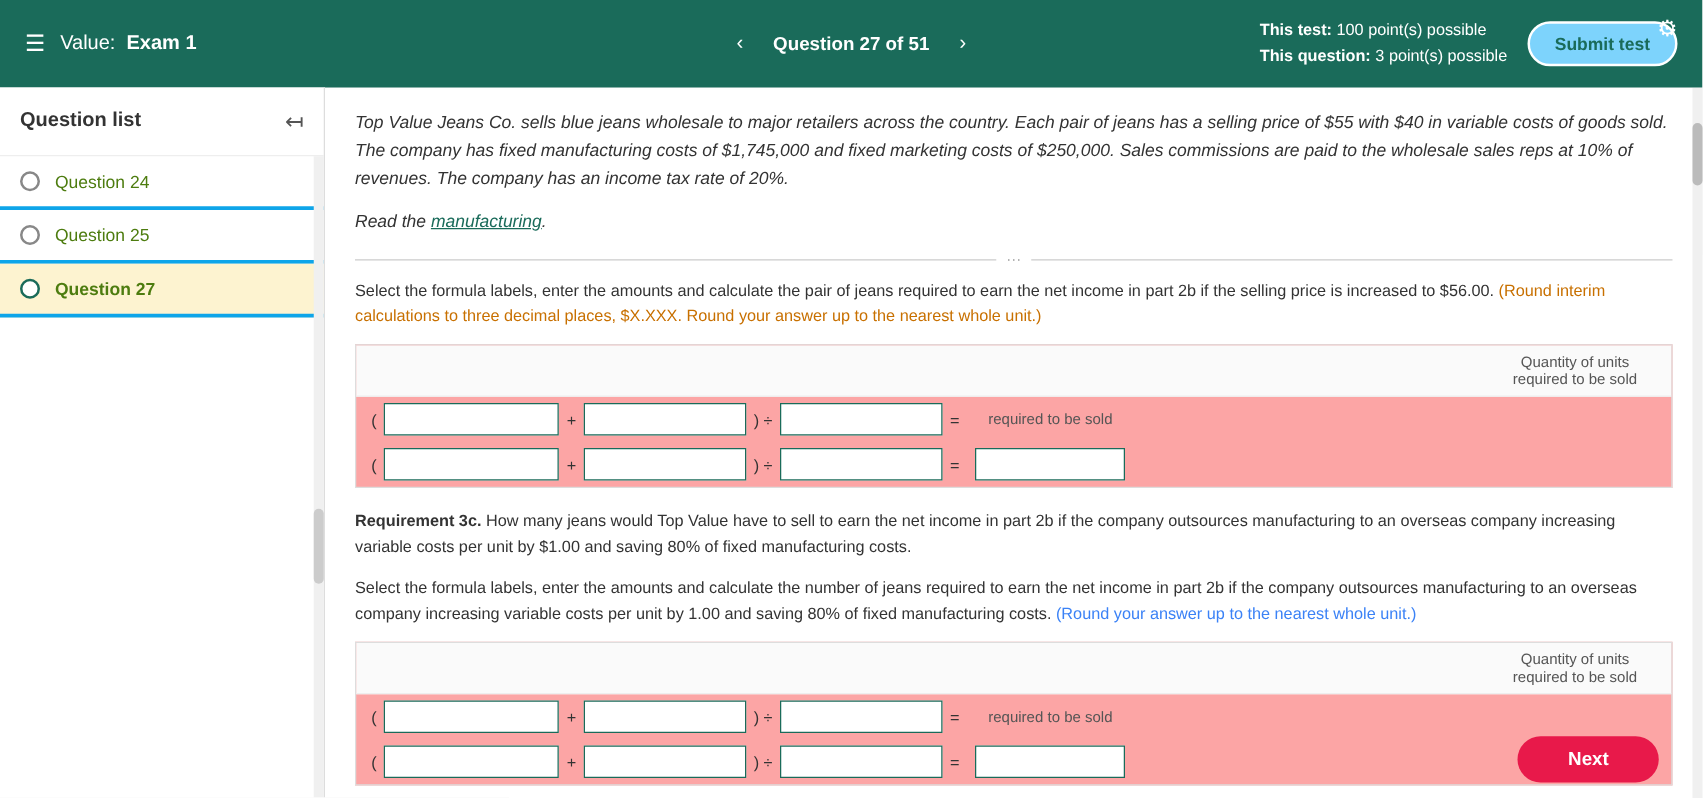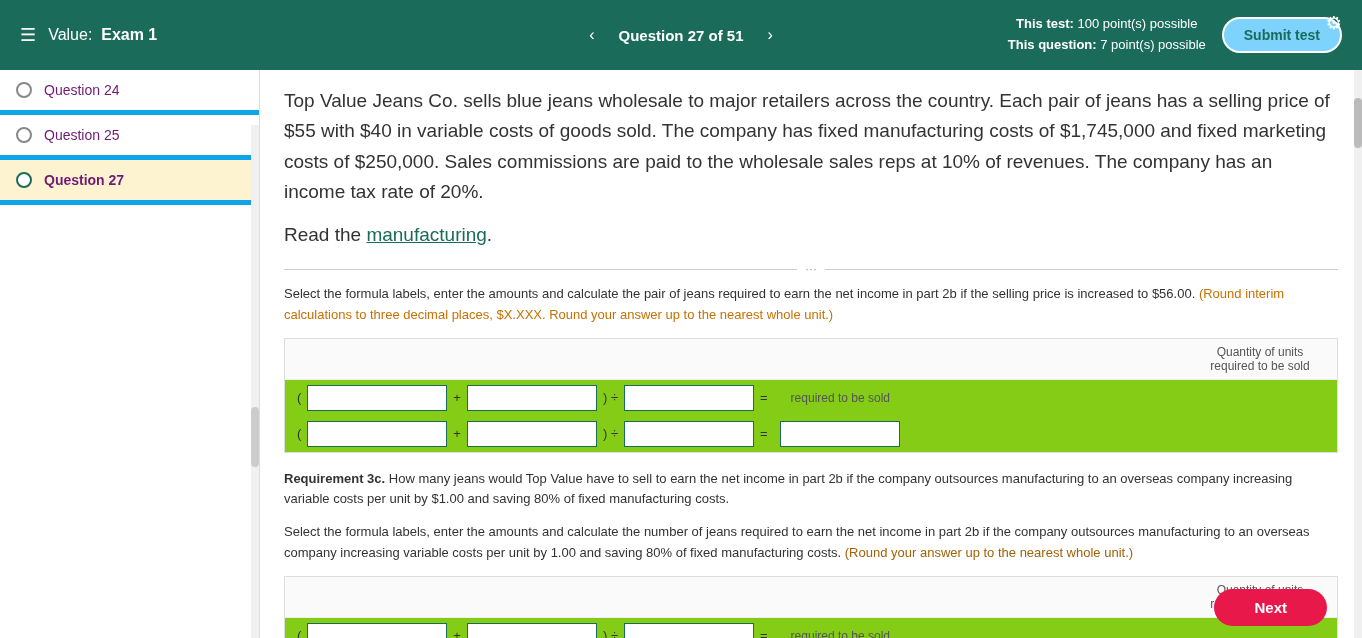--- a/index.html
+++ b/index.html
@@ -45,21 +45,21 @@
       cursor: pointer;
       padding: 4px 8px;
     }
     .nav-right {
       margin-left: auto;
       display: flex;
       align-items: center;
       gap: 16px;
     }
     .nav-points {
-      text-align: center;
+      text-align: left;
       font-size: 13px;
       line-height: 1.6;
     }
     .submit-btn {
       background: #7dd3fc;
       color: #1a6b5a;
       border: 2px solid white;
       border-radius: 20px;
       padding: 8px 20px;
       font-size: 14px;
@@ -109,23 +109,23 @@
     }
     .sidebar-scroll {
       overflow-y: auto;
       height: calc(100% - 55px);
     }
     .sidebar-item {
       display: flex;
       align-items: center;
       padding: 12px 16px;
       cursor: pointer;
-      border-bottom: 5px solid #0ea5e9;
+      border-bottom: 3px solid #0ea5e9;
       font-size: 14px;
-      color: #701a75;
+      color: #4d7c0f;
     }
     .sidebar-item.active {
       background: #fdf3d0;
       font-weight: bold;
     }
     .sidebar-item .radio-circle {
       width: 16px;
       height: 16px;
       border-radius: 50%;
       border: 2px solid #888;
@@ -140,24 +140,25 @@
 
     
     .content-area {
       flex: 1;
       overflow-y: auto;
       padding: 16px 24px;
       position: relative;
     }
 
     .question-text {
-      font-size: 19px;
+      font-size: 14px;
       color: #333;
       line-height: 1.6;
       margin-bottom: 12px;
+      font-style: italic;
     }
     .question-text a {
       color: #1a6b5a;
       text-decoration: underline;
     }
 
     .requirement-text {
       font-size: 13px;
       color: #333;
       line-height: 1.6;
@@ -167,21 +168,21 @@
       color: #c87000;
     }
 
     .requirement-bold {
       font-weight: bold;
       margin-top: 44px;
     }
 
     
     .formula-container {
-      background: #84cc16;
+      background: #fca5a5;
       border: 1px solid #ddd;
       margin-bottom: 16px;
     }
     .formula-row {
       display: flex;
       align-items: center;
       padding: 5px 12px;
       gap: 6px;
       font-size: 13px;
     }
@@ -272,31 +273,35 @@
   </div>
 
   <div class="nav-right">
     <div class="nav-points">
       <div>
         <strong>This test:</strong>
         <span>100 point(s) possible</span>
       </div>
       <div>
         <strong>This question:</strong>
-        <span>7 point(s) possible</span>
+        <span>3 point(s) possible</span>
       </div>
     </div>
     <button class="submit-btn">Submit test</button>
   </div>
   <span class="gear-icon">⚙</span>
 </div>
 
 <div class="main-layout">
 
   <div class="sidebar" style="position:relative;">
+    <div class="sidebar-header">
+      <span class="sidebar-title">Question list</span>
+      <button class="sidebar-collapse-btn">↤</button>
+    </div>
     <div class="sidebar-scroll">
       <div class="sidebar-item">
         <div class="radio-circle"></div>
         <span>Question 24</span>
       </div>
       <div class="sidebar-item">
         <div class="radio-circle"></div>
         <span>Question 25</span>
       </div>
       <div class="sidebar-item active">
@@ -359,21 +364,21 @@
       </div>
     </div>
 
     <p class="requirement-text">
       <strong class="requirement-bold">Requirement 3c.</strong>
       <span>How many jeans would Top Value have to sell to earn the net income in part 2b if the company outsources manufacturing to an overseas company increasing variable costs per unit by $1.00 and saving 80% of fixed manufacturing costs.</span>
     </p>
 
     <p class="requirement-text">
       <span>Select the formula labels, enter the amounts and calculate the number of jeans required to earn the net income in part 2b if the company outsources manufacturing to an overseas company increasing variable costs per unit by 1.00 and saving 80% of fixed manufacturing costs.</span>
-      <span class="round-note" style="color:#a16207;">(Round your answer up to the nearest whole unit.)</span>
+      <span class="round-note" style="color:#3b82f6;">(Round your answer up to the nearest whole unit.)</span>
     </p>
 
     <div class="formula-container">
       <div style="display:flex;justify-content:flex-end;padding:6px 12px;background:#fafafa;border-bottom:1px solid #eee;">
         <div style="text-align:center;font-size:12px;color:#555;min-width:130px;">
           <div>Quantity of units</div>
           <div>required to be sold</div>
         </div>
       </div>
 

